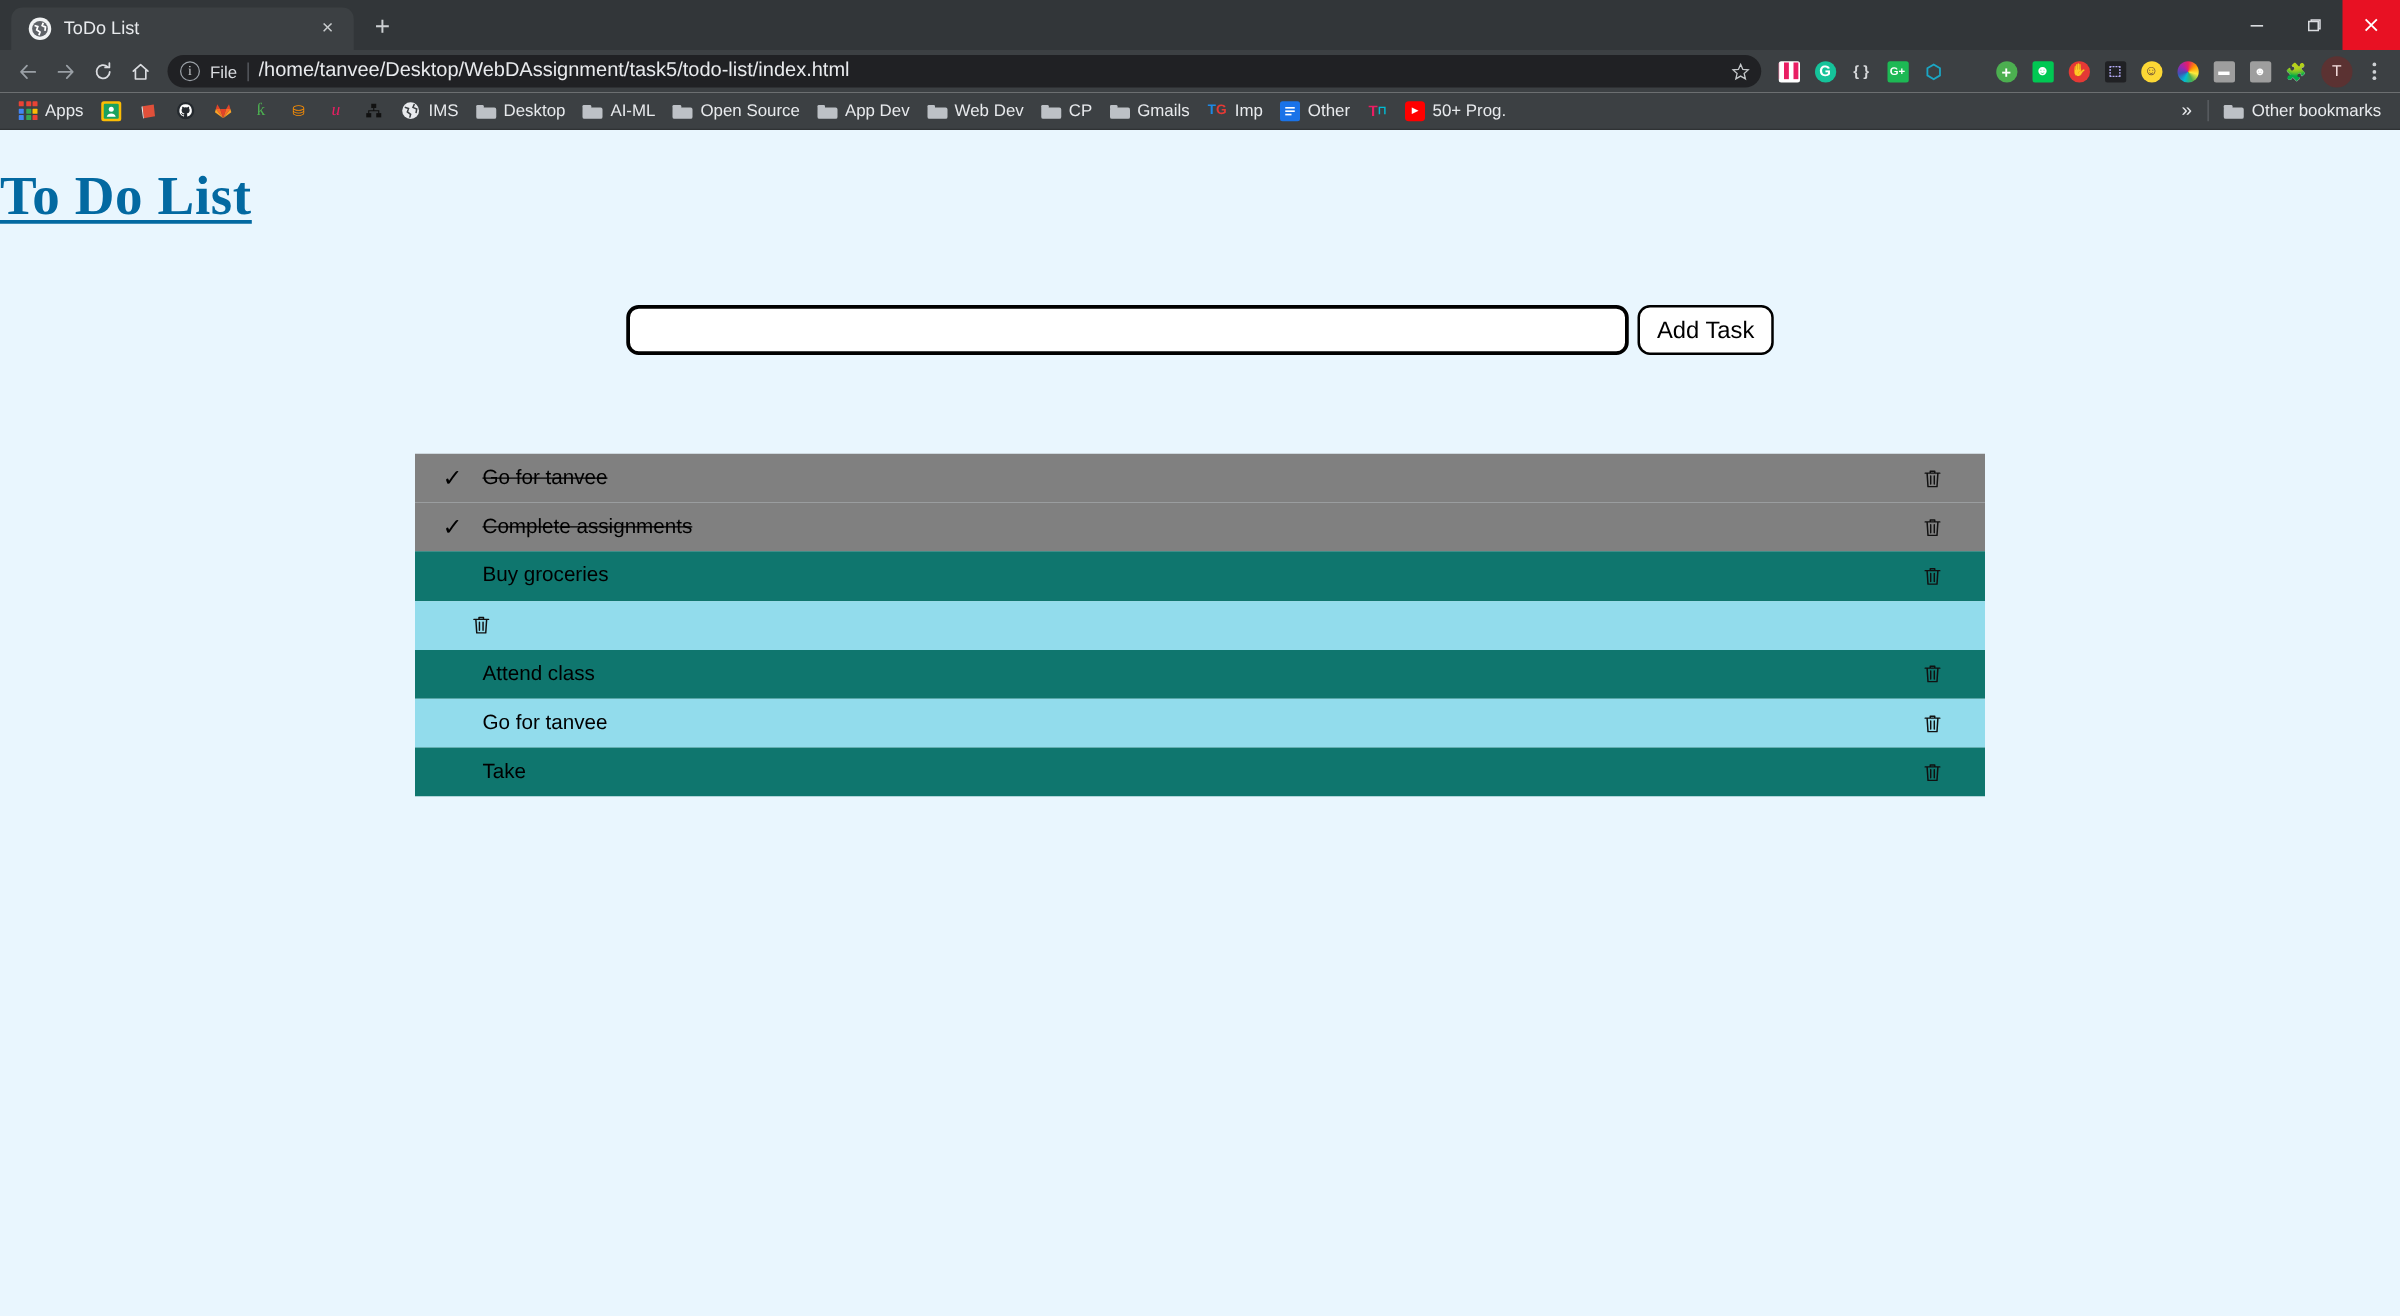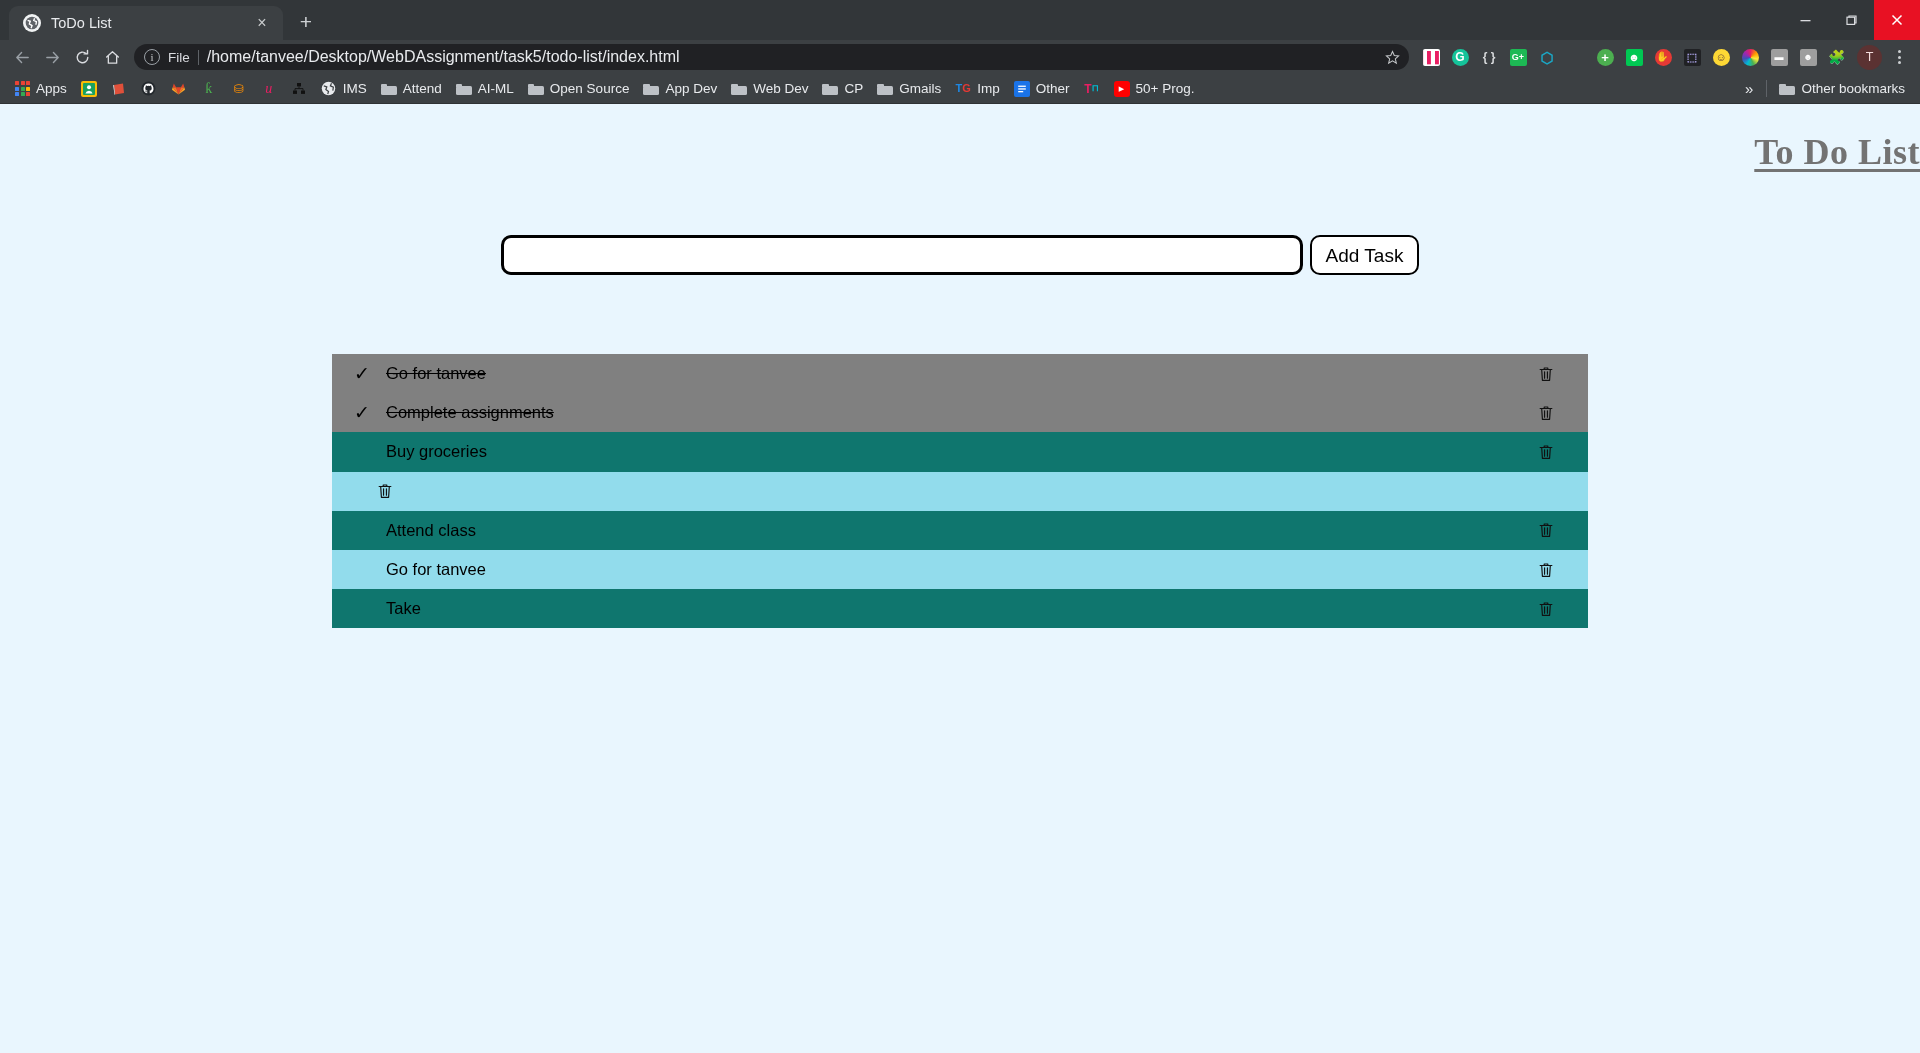--- a/index.html
+++ b/index.html
@@ -137,21 +137,21 @@
   .bm-overflow {
     color: #e8eaed; font-size: 15px; padding: 2px 8px; margin-left: auto;
     flex: 0 0 auto;
   }
   .bm-divider { width: 1px; height: 17px; background: #5f6368; margin: 0 5px; flex: 0 0 1px; }
 
   
   .viewport { flex: 1; background: #e9f6fe; position: relative; overflow: hidden; }
 
   .page-title {
-    text-align: right; font-size: 36px; font-weight: bold; color: #737373;
+    text-align: left; font-size: 44px; font-weight: bold; color: #0369a1;
     text-decoration: underline; text-decoration-thickness: 3px;
     text-underline-offset: 5px; margin-top: 27px;
     font-family: "Liberation Serif", serif; letter-spacing: 0.5px;
   }
 
   .input-row {
     display: flex; justify-content: center; align-items: center;
     margin-top: 62px; gap: 7px;
   }
   .task-input {
@@ -404,21 +404,21 @@
         <svg width="15" height="15" viewBox="0 0 16 16">
             <circle cx="8" cy="8" r="7.2" fill="#e8eaed"></circle>
             <path d="M3 5.2 L6.2 6.2 L5.2 9.1 L8 11.2 L7.2 14 M11.2 2.4 L10 5.2 L13.2 6.6 L12.6 10.2" stroke="#3c4043" stroke-width="1.3" fill="none"></path>
           </svg>
       </span>
       <span>IMS</span>
     </div>
 
     <div class="bm">
       <span class="folder-ico"></span>
-      <span>Attend</span>
+      <span>Desktop</span>
     </div>
     <div class="bm">
       <span class="folder-ico"></span>
       <span>AI-ML</span>
     </div>
     <div class="bm">
       <span class="folder-ico"></span>
       <span>Open Source</span>
     </div>
     <div class="bm">

